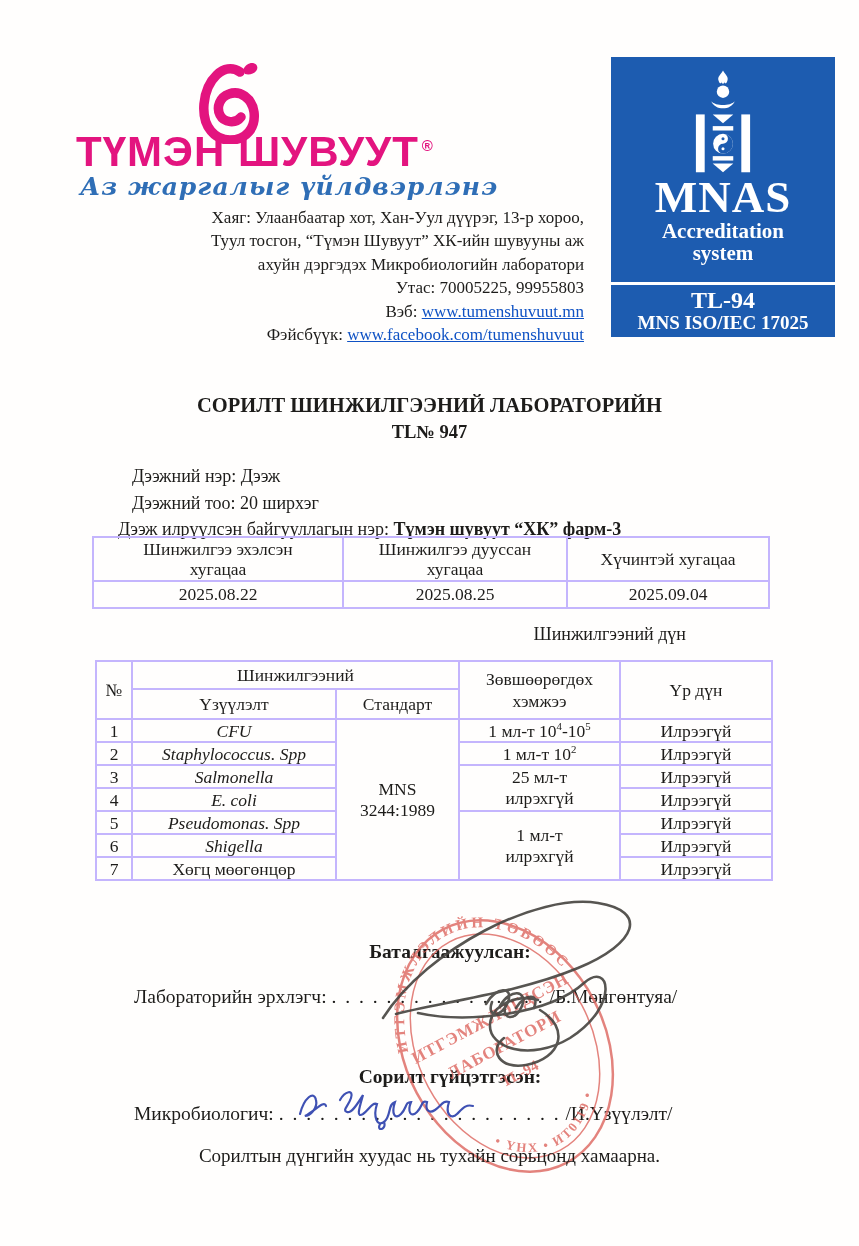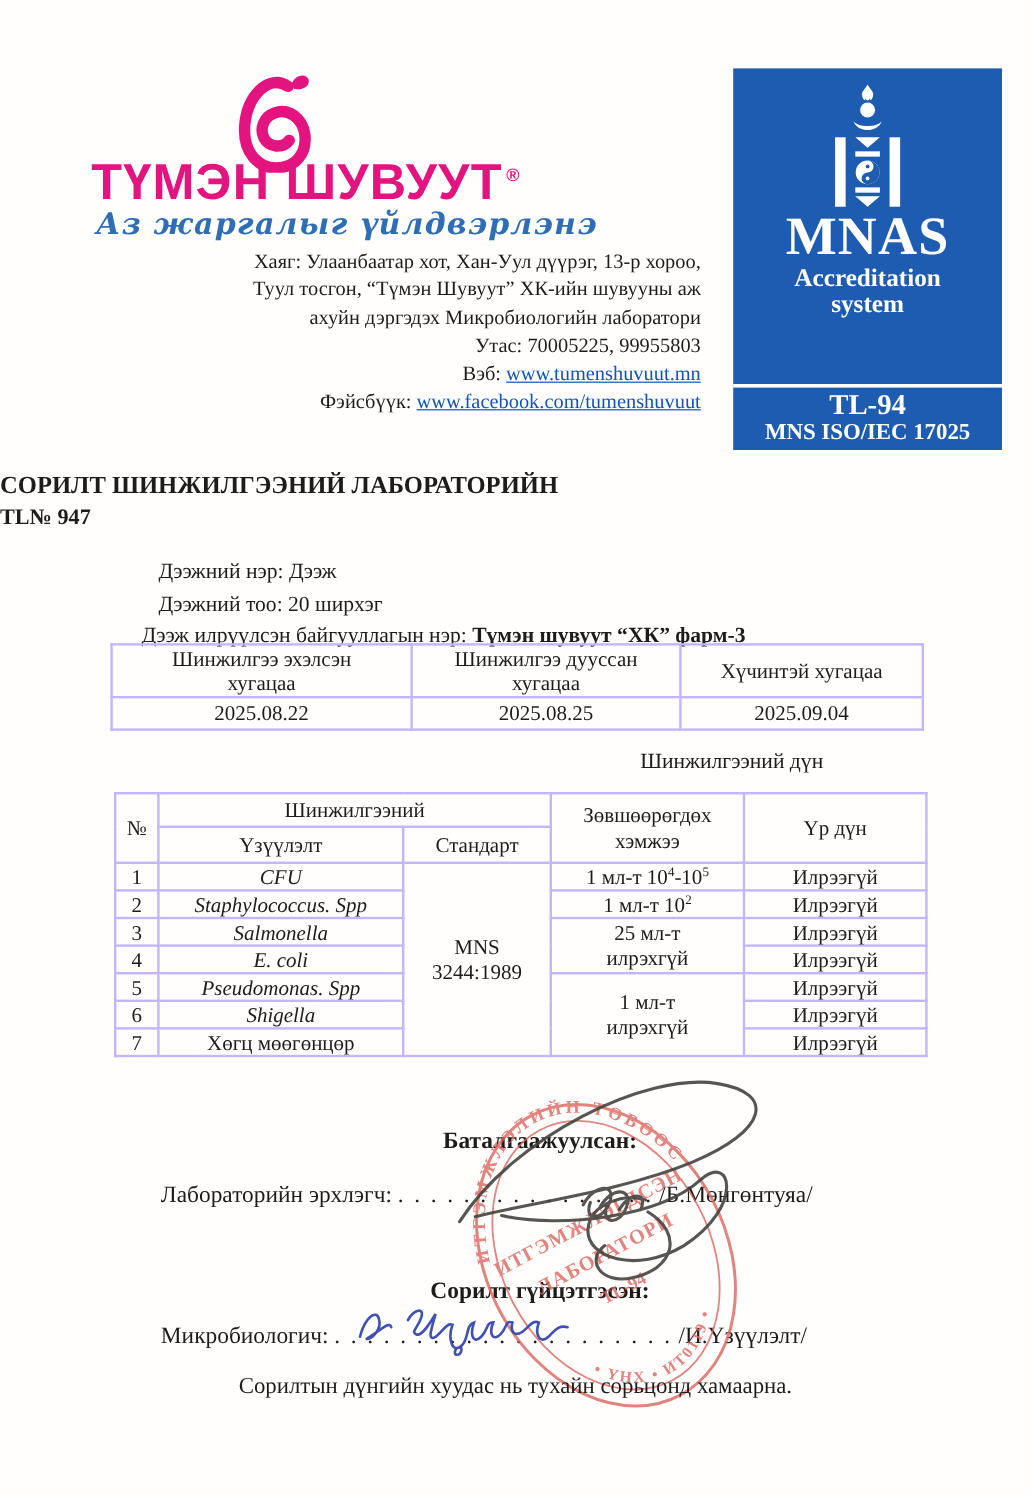--- a/index.html
+++ b/index.html
@@ -19,32 +19,32 @@
   .slogan{
     left:80px;top:172px;font-family:"DejaVu Serif","Liberation Serif",serif;
     font-style:italic;font-weight:bold;font-size:25px;color:var(--slogan,#2f6eb6);
     letter-spacing:1px;white-space:nowrap;
   }
   .contact{left:84px;top:206px;font-size:17px;line-height:23.4px;width:500px;text-align:right;}
   .contact a{color:var(--link,#0f52c4);text-decoration:underline;}
 
   
   .badge{
-    left:611px;top:57px;width:224px;height:318px;background:var(--badge,#1d5cb0);
+    left:611px;top:57px;width:224px;height:280px;background:var(--badge,#1d5cb0);
     color:#fff;text-align:center;display:flex;flex-direction:column;
   }
   .badge-top{flex:1;display:flex;flex-direction:column;align-items:center;}
   .badge-org{font-size:45px;font-weight:bold;line-height:1;letter-spacing:1px;margin-top:2px;}
   .badge-sub{font-size:21px;font-weight:bold;line-height:22px;}
   .badge-bottom{border-top:3px solid #fff;padding:2px 0 4px 0;}
   .badge-cert{font-size:24px;font-weight:bold;line-height:26px;}
   .badge-std{font-size:19px;font-weight:bold;line-height:20px;}
 
   
-  .doc-title{left:0;top:392px;width:859px;text-align:left;font-weight:bold;
+  .doc-title{left:0;top:392px;width:859px;text-align:center;font-weight:bold;
     font-size:20.5px;line-height:27px;}
   .doc-no{font-size:18.5px;}
 
   
   .sample{left:118px;top:463px;font-size:18px;line-height:26.5px;}
   .sample .ind{padding-left:14px;}
   .sample b{font-weight:bold;}
 
   
   table.tbl{border-collapse:collapse;table-layout:fixed;}

